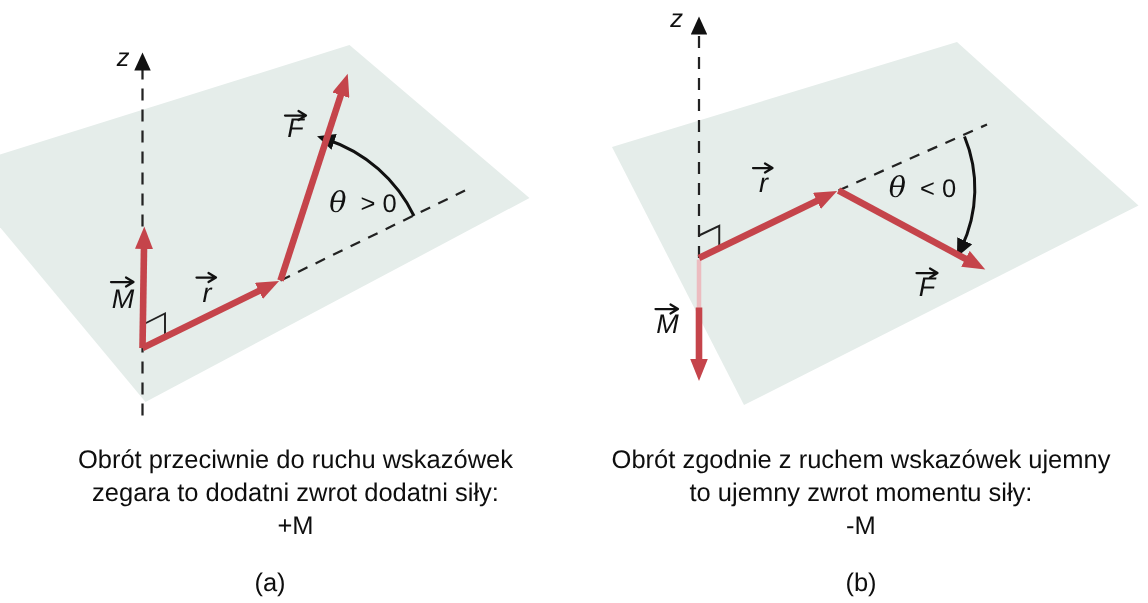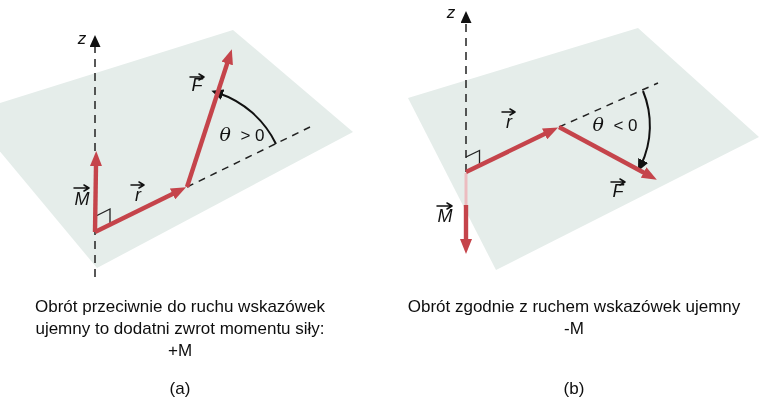--- a/index.html
+++ b/index.html
@@ -3,21 +3,21 @@
 <meta charset="utf-8">
 <style>
   html,body{margin:0;padding:0;background:#ffffff;}
   #canvas{position:relative;width:765px;height:402px;background:#ffffff;overflow:hidden;
           font-family:"Liberation Sans",sans-serif;}
   .panel-svg{position:absolute;top:0;}
   #svg-a{left:0;}
   #svg-b{left:383px;}
   .caption{position:absolute;top:296px;text-align:center;color:#0e0e0e;
            font-size:17px;line-height:22px;font-family:"Liberation Sans",sans-serif;}
-  #caption-a{left:0;width:360px;}
+  #caption-a{left:17px;width:360px;}
   #caption-b{left:383px;width:382px;}
   .panel-label{position:absolute;top:379px;text-align:center;color:#0e0e0e;
                font-size:17px;font-family:"Liberation Sans",sans-serif;}
   #panel-label-a{left:0;width:360px;}
   #panel-label-b{left:383px;width:382px;}
   .axis-letter{font:italic 17px "Liberation Sans",sans-serif;fill:#111;}
   .vec-letter{font:italic 18px "Liberation Sans",sans-serif;fill:#111;}
   .theta{font:italic 19px "DejaVu Serif",serif;fill:#111;}
   .rel{font:17px "Liberation Sans",sans-serif;fill:#111;}
   .vec-arrow{stroke:#111;stroke-width:1.5;fill:none;stroke-linecap:round;}
@@ -95,24 +95,25 @@
     <text x="126" y="128" text-anchor="middle" class="vec-letter">r</text>
     <path d="M119,112 h13 m0,0 l-5,-3 m5,3 l-5,3" class="vec-arrow"></path>
 
     <line x1="176" y1="127" x2="261.5" y2="173" class="redline" marker-end="url(#ar)" stroke="#C5444B"></line>
     <text x="235" y="197" text-anchor="middle" class="vec-letter">F</text>
     <path d="M228,182 h14 m0,0 l-5,-3 m5,3 l-5,3" class="vec-arrow"></path>
   </svg>
 
   <div id="caption-a" class="caption">
     <div>Obrót przeciwnie do ruchu wskazówek</div>
-    <div>ujemny to dodatni zwrot momentu siły:</div>
+    <div>zegara to dodatni zwrot dodatni siły:</div>
     <div>+M</div>
   </div>
   <div id="panel-label-a" class="panel-label">(a)</div>
 
   <div id="caption-b" class="caption">
     <div>Obrót zgodnie z ruchem wskazówek ujemny</div>
+    <div>to ujemny zwrot momentu siły:</div>
     <div>-M</div>
   </div>
   <div id="panel-label-b" class="panel-label">(b)</div>
 
 </div>
 
 </body></html>

